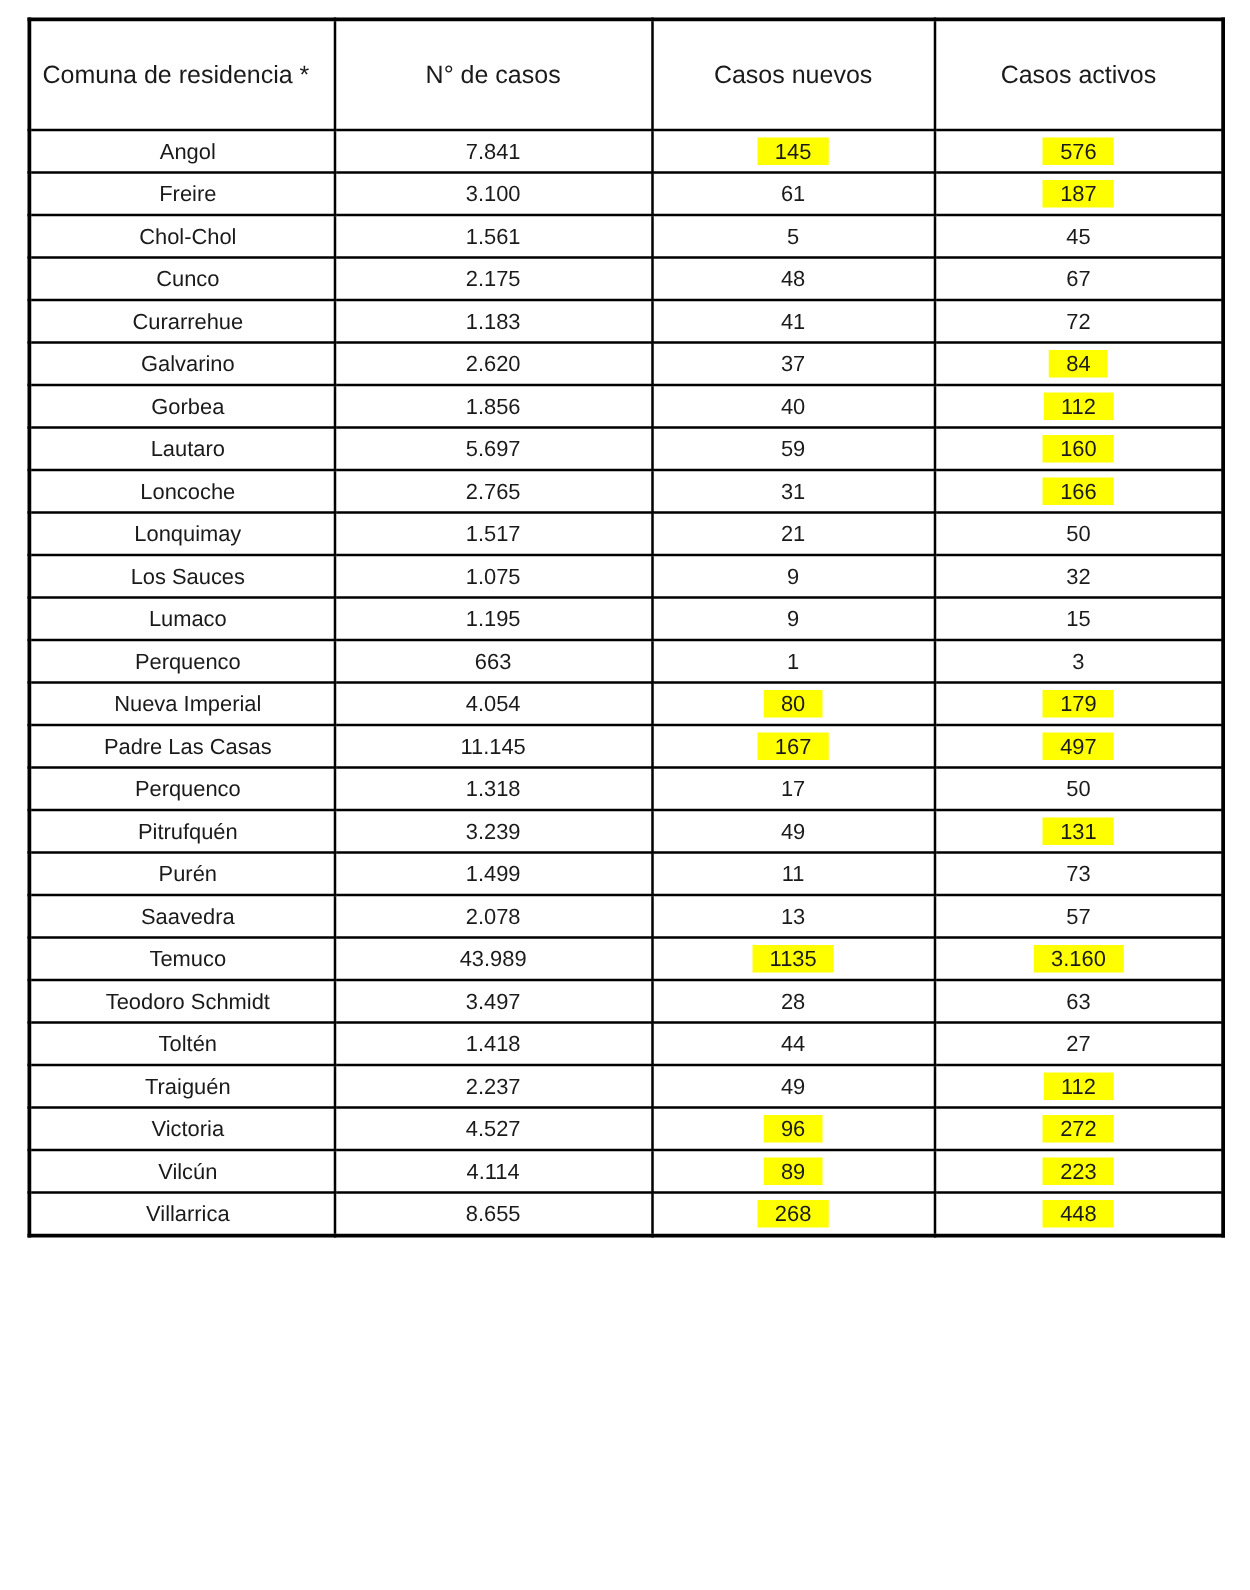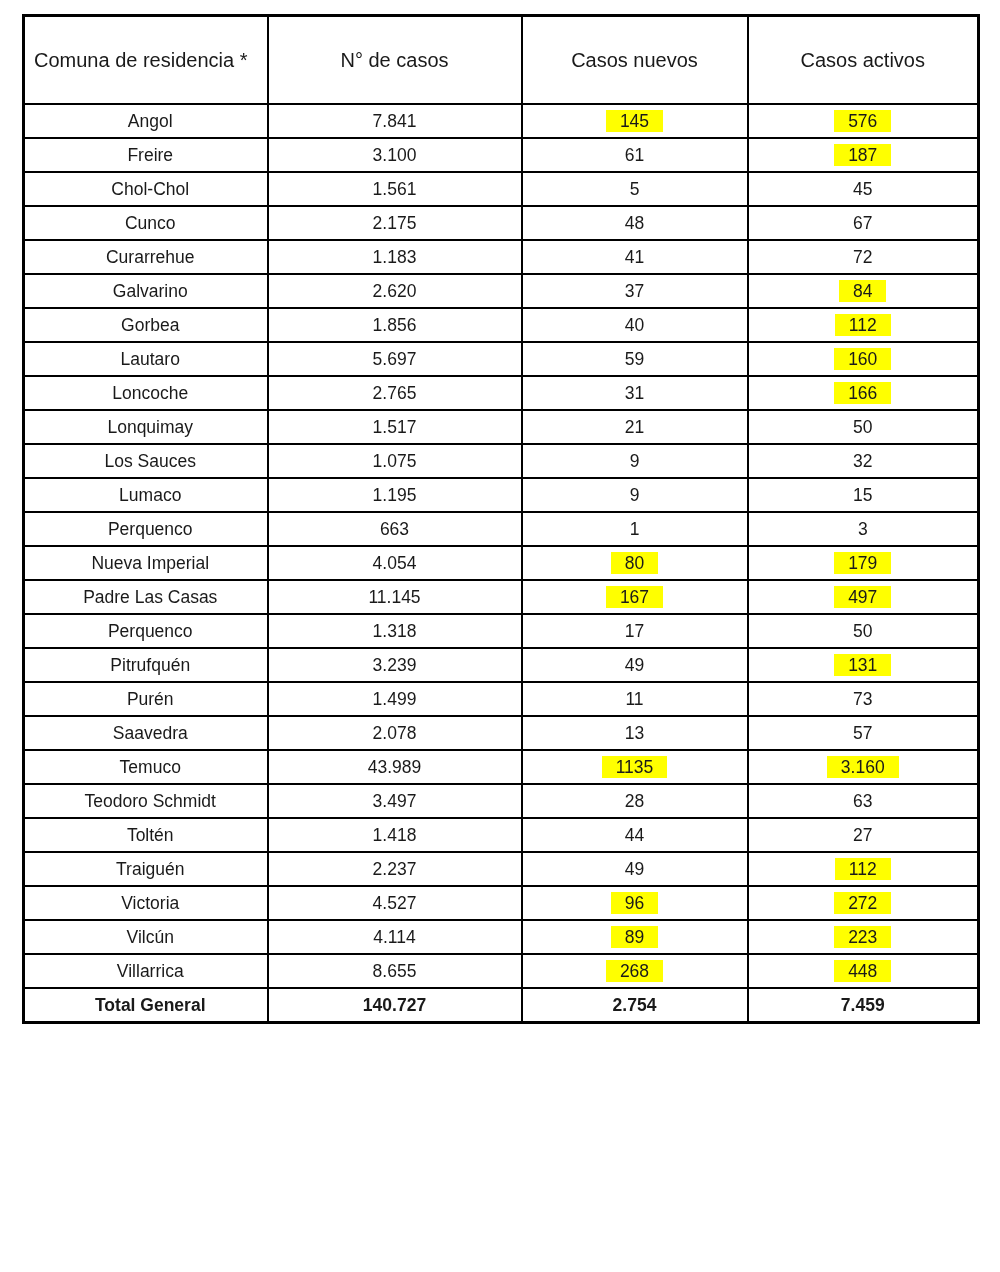--- a/index.html
+++ b/index.html
@@ -215,21 +215,15 @@
           <td><span>4.114</span></td>
           <td><span class="hl">89</span></td>
           <td><span class="hl">223</span></td>
         </tr>
         <tr>
           <td class="left"><span>Villarrica</span></td>
           <td><span>8.655</span></td>
           <td><span class="hl">268</span></td>
           <td><span class="hl">448</span></td>
         </tr>
-        <tr class="total-row">
-          <td class="left"><span>Total General</span></td>
-          <td><span>140.727</span></td>
-          <td><span>2.754</span></td>
-          <td><span>7.459</span></td>
-        </tr>
       </tbody>
   </table>
 </div>
 
 </body></html>

